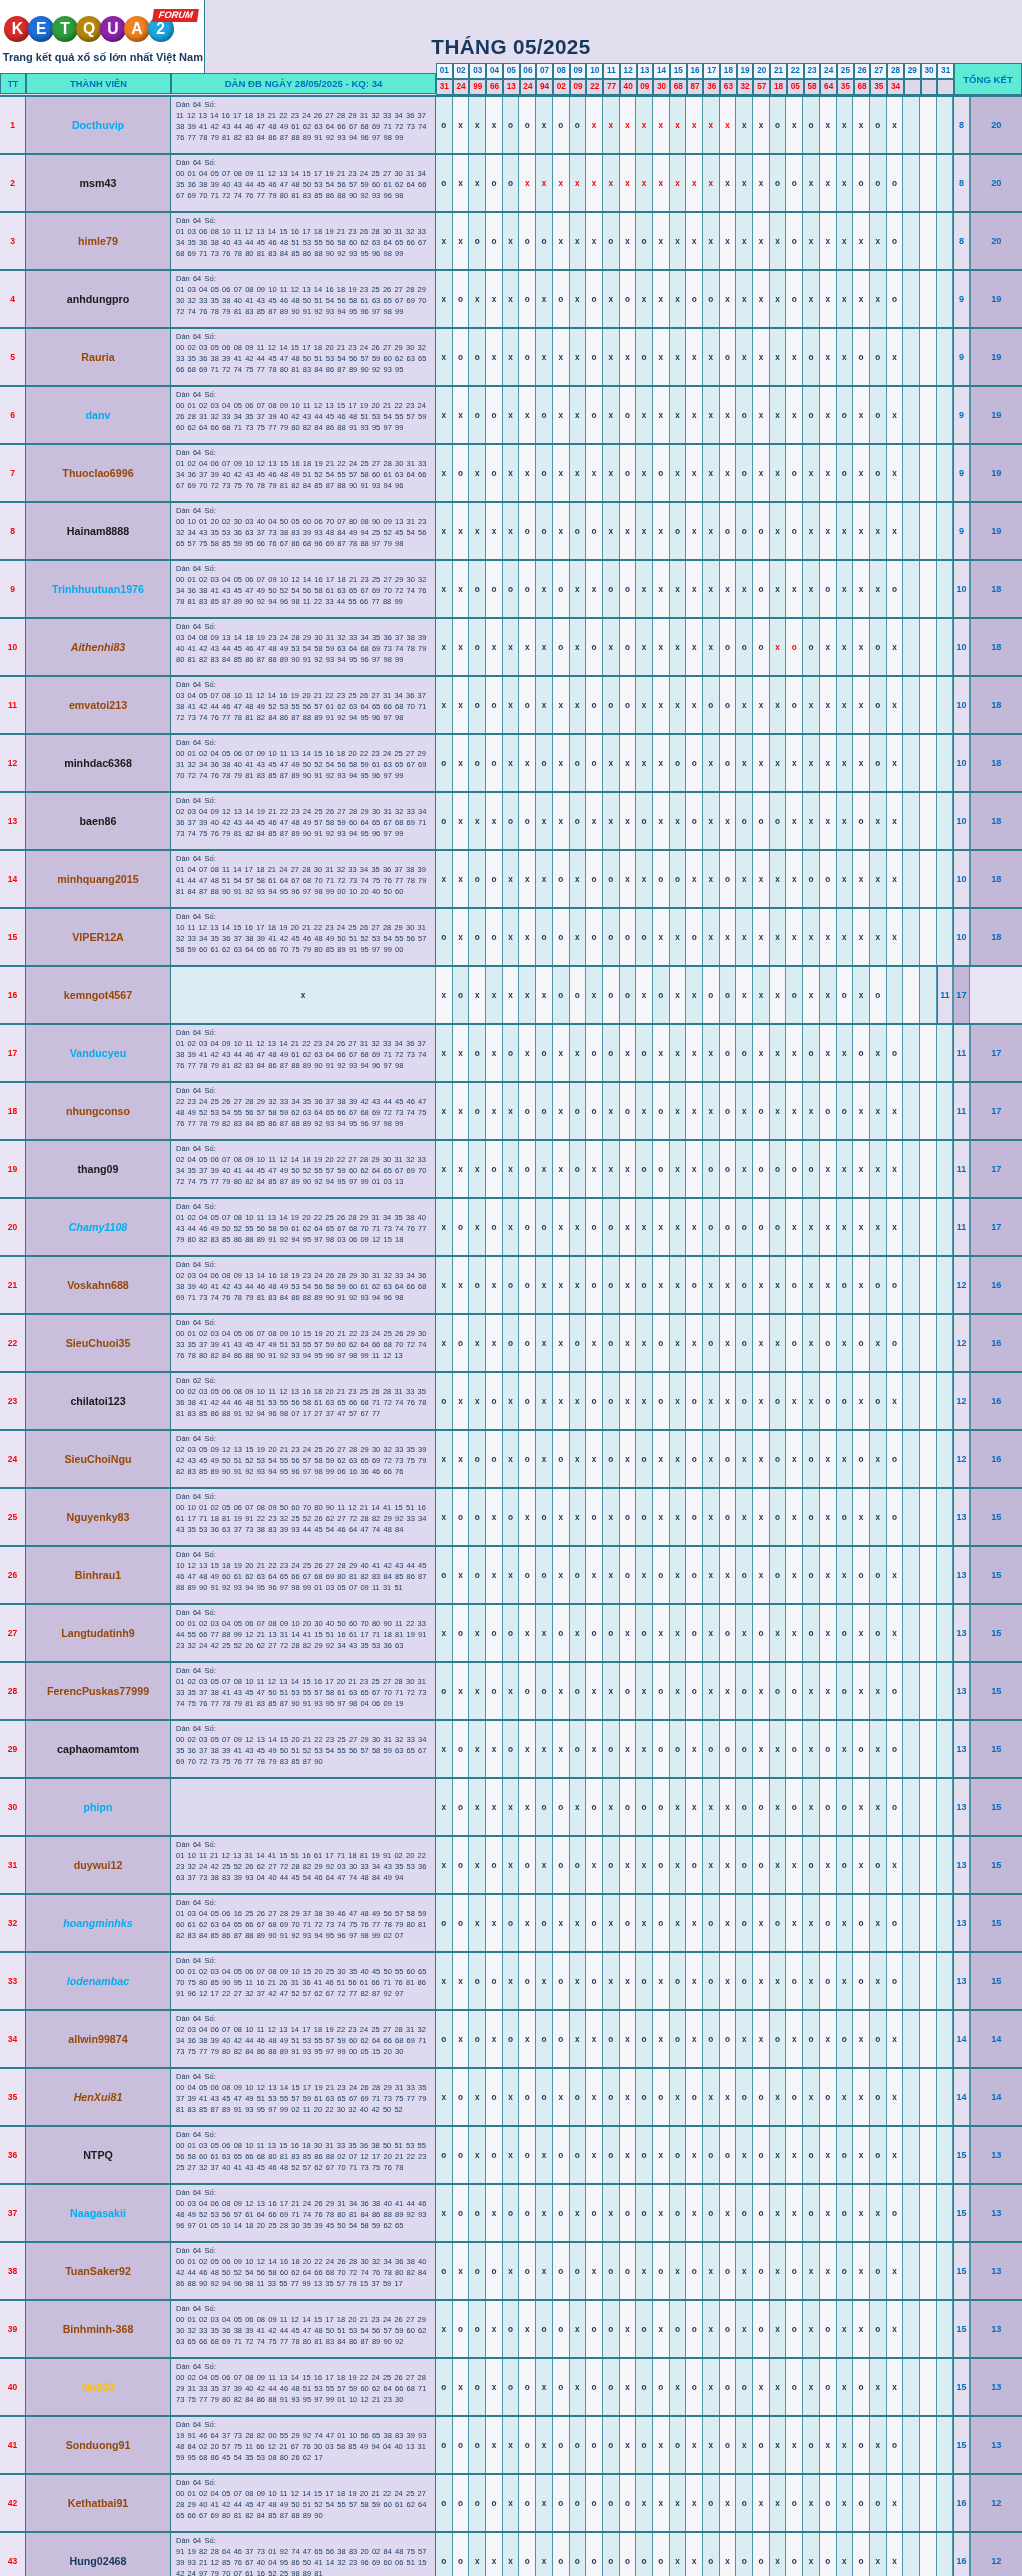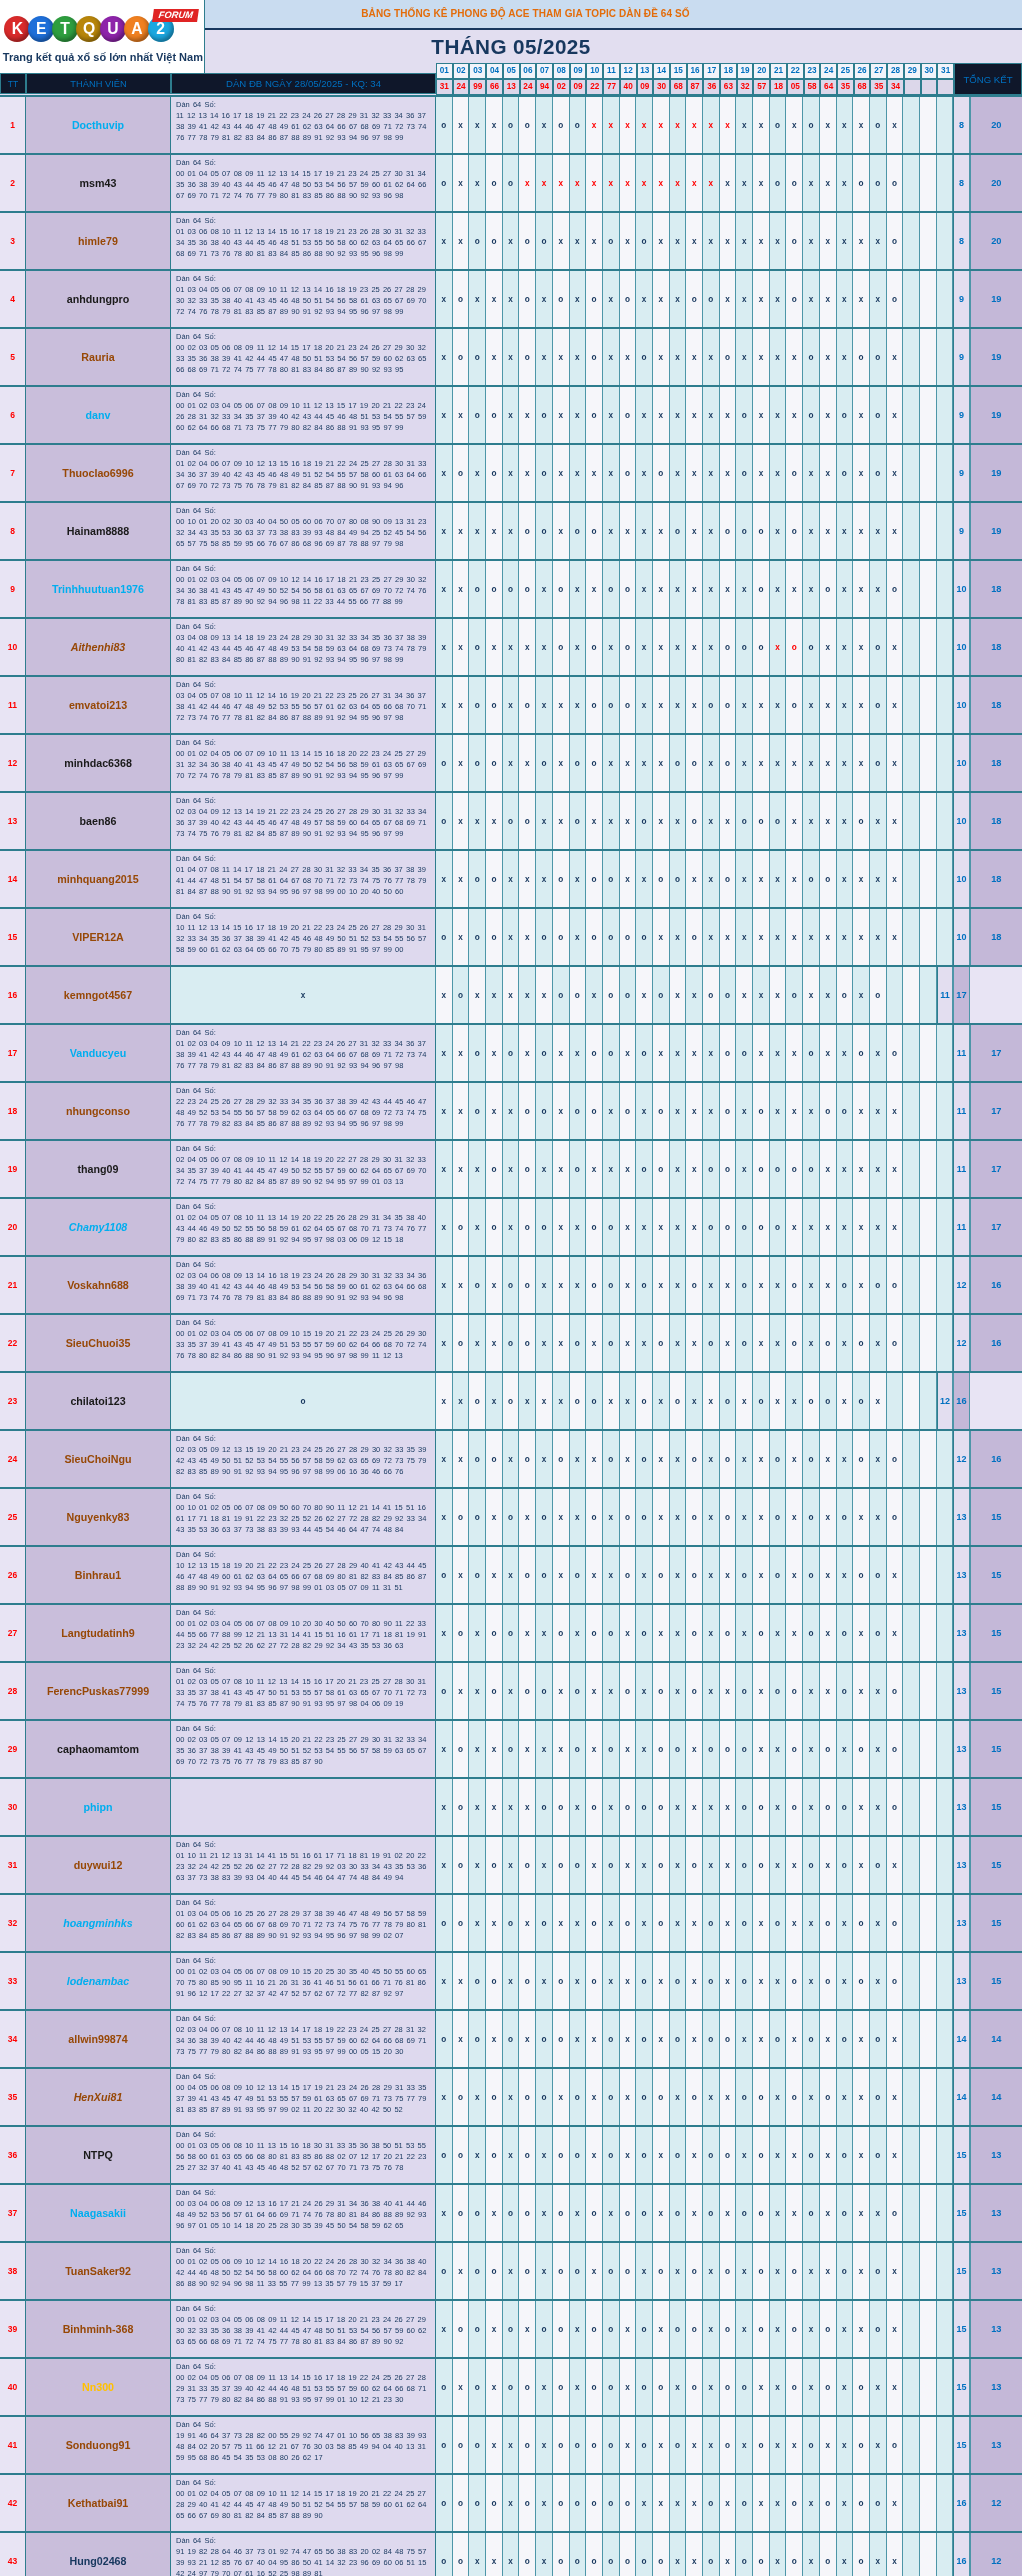--- a/index.html
+++ b/index.html
@@ -18,21 +18,21 @@
   .logo{position:absolute;left:0;top:0;width:205px;height:73px;background:#ffffff;z-index:3;
         border-right:1.4px solid #2e7d8e;box-sizing:border-box;}
   .balls{position:absolute;left:4.3px;top:15.7px;display:flex;}
   .ball{width:26px;height:26px;border-radius:50%;margin-right:-2.1px;display:flex;align-items:center;
         justify-content:center;color:#fff;font-weight:bold;font-size:15.7px;
         box-shadow:inset -2.1px -2.8px 4.3px rgba(0,0,0,.35);}
   .forum{position:absolute;right:5.7px;top:8.5px;background:#e02424;color:#fff;font-style:italic;
         font-weight:bold;font-size:9.3px;padding:1.4px 5.7px;transform:skewX(-8deg);}
   .tagline{position:absolute;left:2.8px;top:51px;width:199px;color:#17375e;font-weight:bold;
         font-size:11px;white-space:nowrap;}
-  .peach{background:#0f172a;color:#0070c0;font-weight:normal;display:flex;align-items:center;
+  .peach{background:#5eead4;color:#0070c0;font-weight:bold;display:flex;align-items:center;
         justify-content:center;border:0.7px solid #2e7d8e;box-sizing:border-box;}
   .tt-h{position:absolute;left:0;top:73px;width:26px;height:21.4px;font-size:8.5px;z-index:1;}
   .mem-h{position:absolute;left:26px;top:73px;width:145px;height:21.4px;font-size:9.3px;z-index:1;}
   .dan-h{position:absolute;left:171px;top:73px;width:265px;height:21.4px;font-size:9.6px;z-index:1;}
   .days-h{position:absolute;left:436px;top:63px;width:518px;height:32px;display:grid;
         grid-template-columns:repeat(31,1fr);grid-template-rows:15.7px 16.4px;z-index:2;}
   .dcell{border:0.7px solid #2e7d8e;box-sizing:border-box;display:flex;align-items:center;
         justify-content:center;font-weight:bold;font-size:8.2px;}
   .dnum{background:#f2f4fa;color:#0070c0;}
   .dkq{background:#dcd7ea;color:#ff0000;}
@@ -57,23 +57,20 @@
       font-weight:bold;font-size:9px;border-left:1.4px solid #2e7d8e;}
   .tx{display:flex;align-items:center;justify-content:center;background:#c4b8d8;color:#0070c0;
       font-weight:bold;font-size:9.3px;border-left:0.7px solid #4d96a8;}
   .it{font-style:italic;}
 </style>
 </head>
 <body>
 
 <div class="page">
   <div class="hdr">
-    <div class="banner">
-      <span>BẢNG THỐNG KÊ PHONG ĐỘ ACE THAM GIA TOPIC DÀN ĐỀ 64 SỐ</span>
-    </div>
     <div class="monthrow">
       <span>THÁNG 05/2025</span>
     </div>
     <div class="fill1"></div>
     <div class="logo">
       <div class="balls">
           <div class="ball" style="background: rgb(217, 43, 43);">K</div>
           <div class="ball" style="background: rgb(30, 111, 217);">E</div>
           <div class="ball" style="background: rgb(46, 158, 63);">T</div>
           <div class="ball" style="background: rgb(184, 134, 11);">Q</div>
@@ -985,20 +982,21 @@
         <div class="cell mark m-even">o</div>
         <div class="cell mark m-odd"></div>
         <div class="cell mark m-even"></div>
         <div class="cell mark m-odd"></div>
         <div class="cell to">12</div>
         <div class="cell tx">16</div>
       </div>
       <div class="row">
         <div class="cell tt">23</div>
         <div class="cell nm" style="color: rgb(26, 26, 26);">chilatoi123</div>
+        <div class="cell dan"><div class="lbl">Dàn 62 Số:</div>00 02 03 05 06 08 09 10 11 12 13 16 18 20 21 23 25 26 28 31 33 35 36 38 41 42 44 46 48 51 53 55 56 58 61 63 65 66 68 71 72 74 76 78 81 83 85 86 88 91 92 94 96 98 07 17 27 37 47 57 67 77</div>
         <div class="cell mark m-odd">o</div>
         <div class="cell mark m-even">x</div>
         <div class="cell mark m-odd">x</div>
         <div class="cell mark m-even">o</div>
         <div class="cell mark m-odd">x</div>
         <div class="cell mark m-even">o</div>
         <div class="cell mark m-odd">x</div>
         <div class="cell mark m-even">x</div>
         <div class="cell mark m-odd">x</div>
         <div class="cell mark m-even">o</div>

